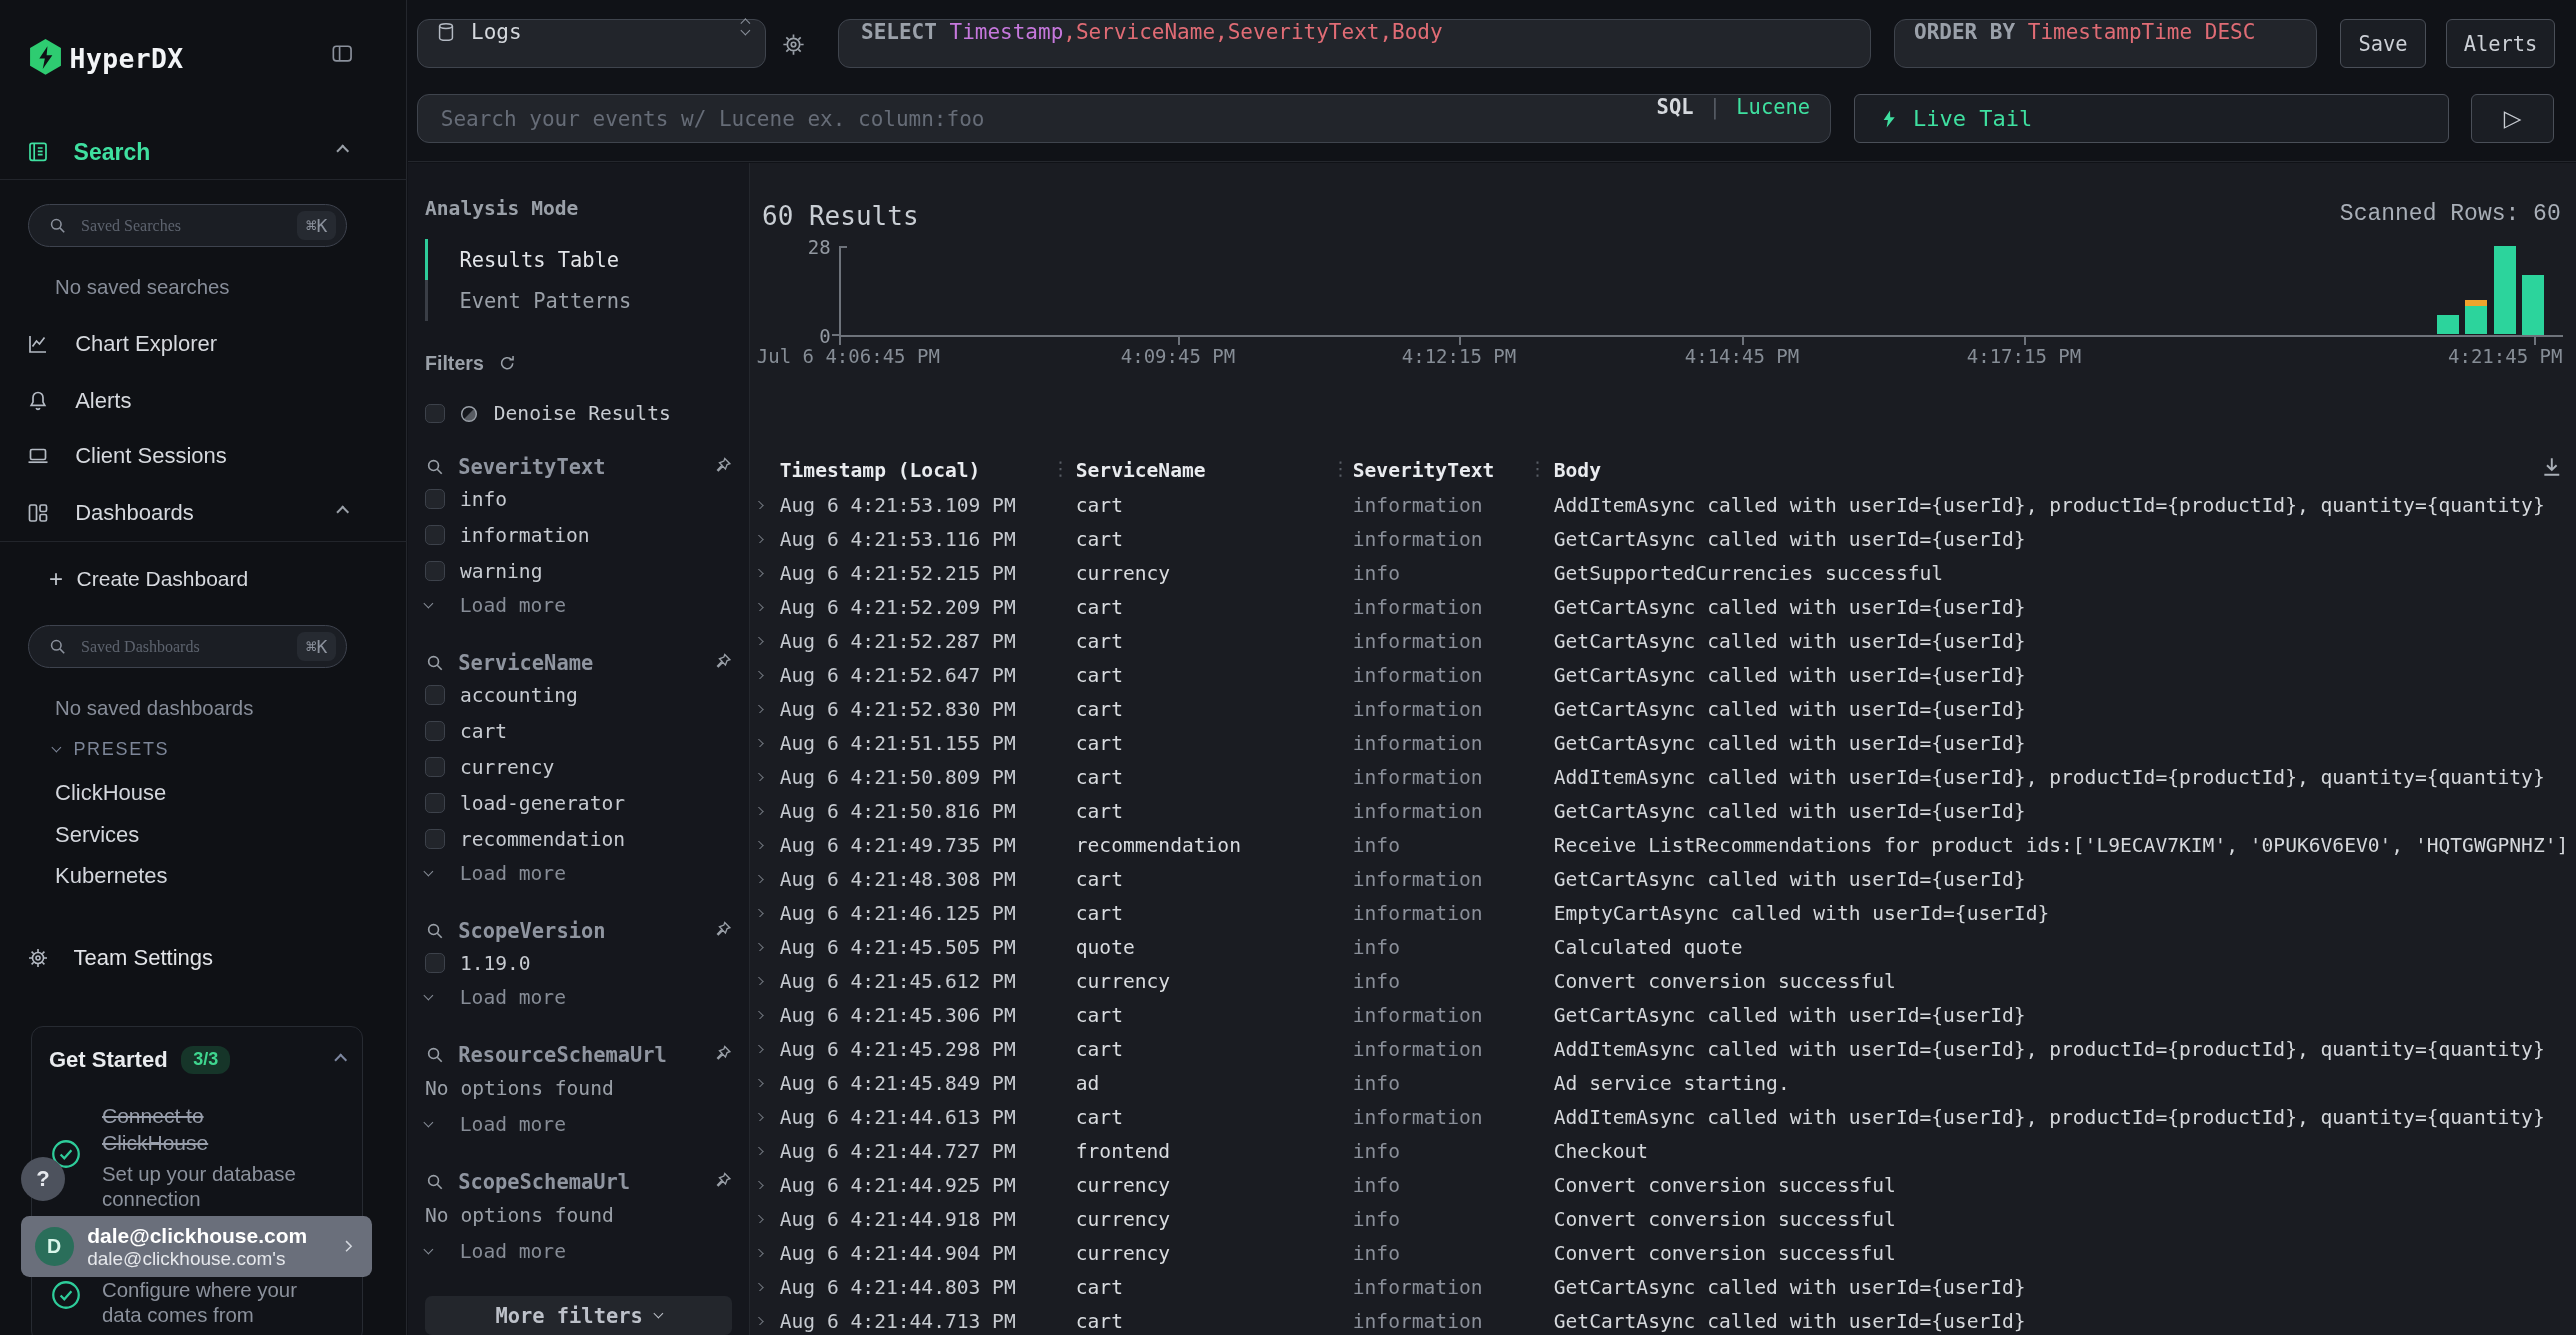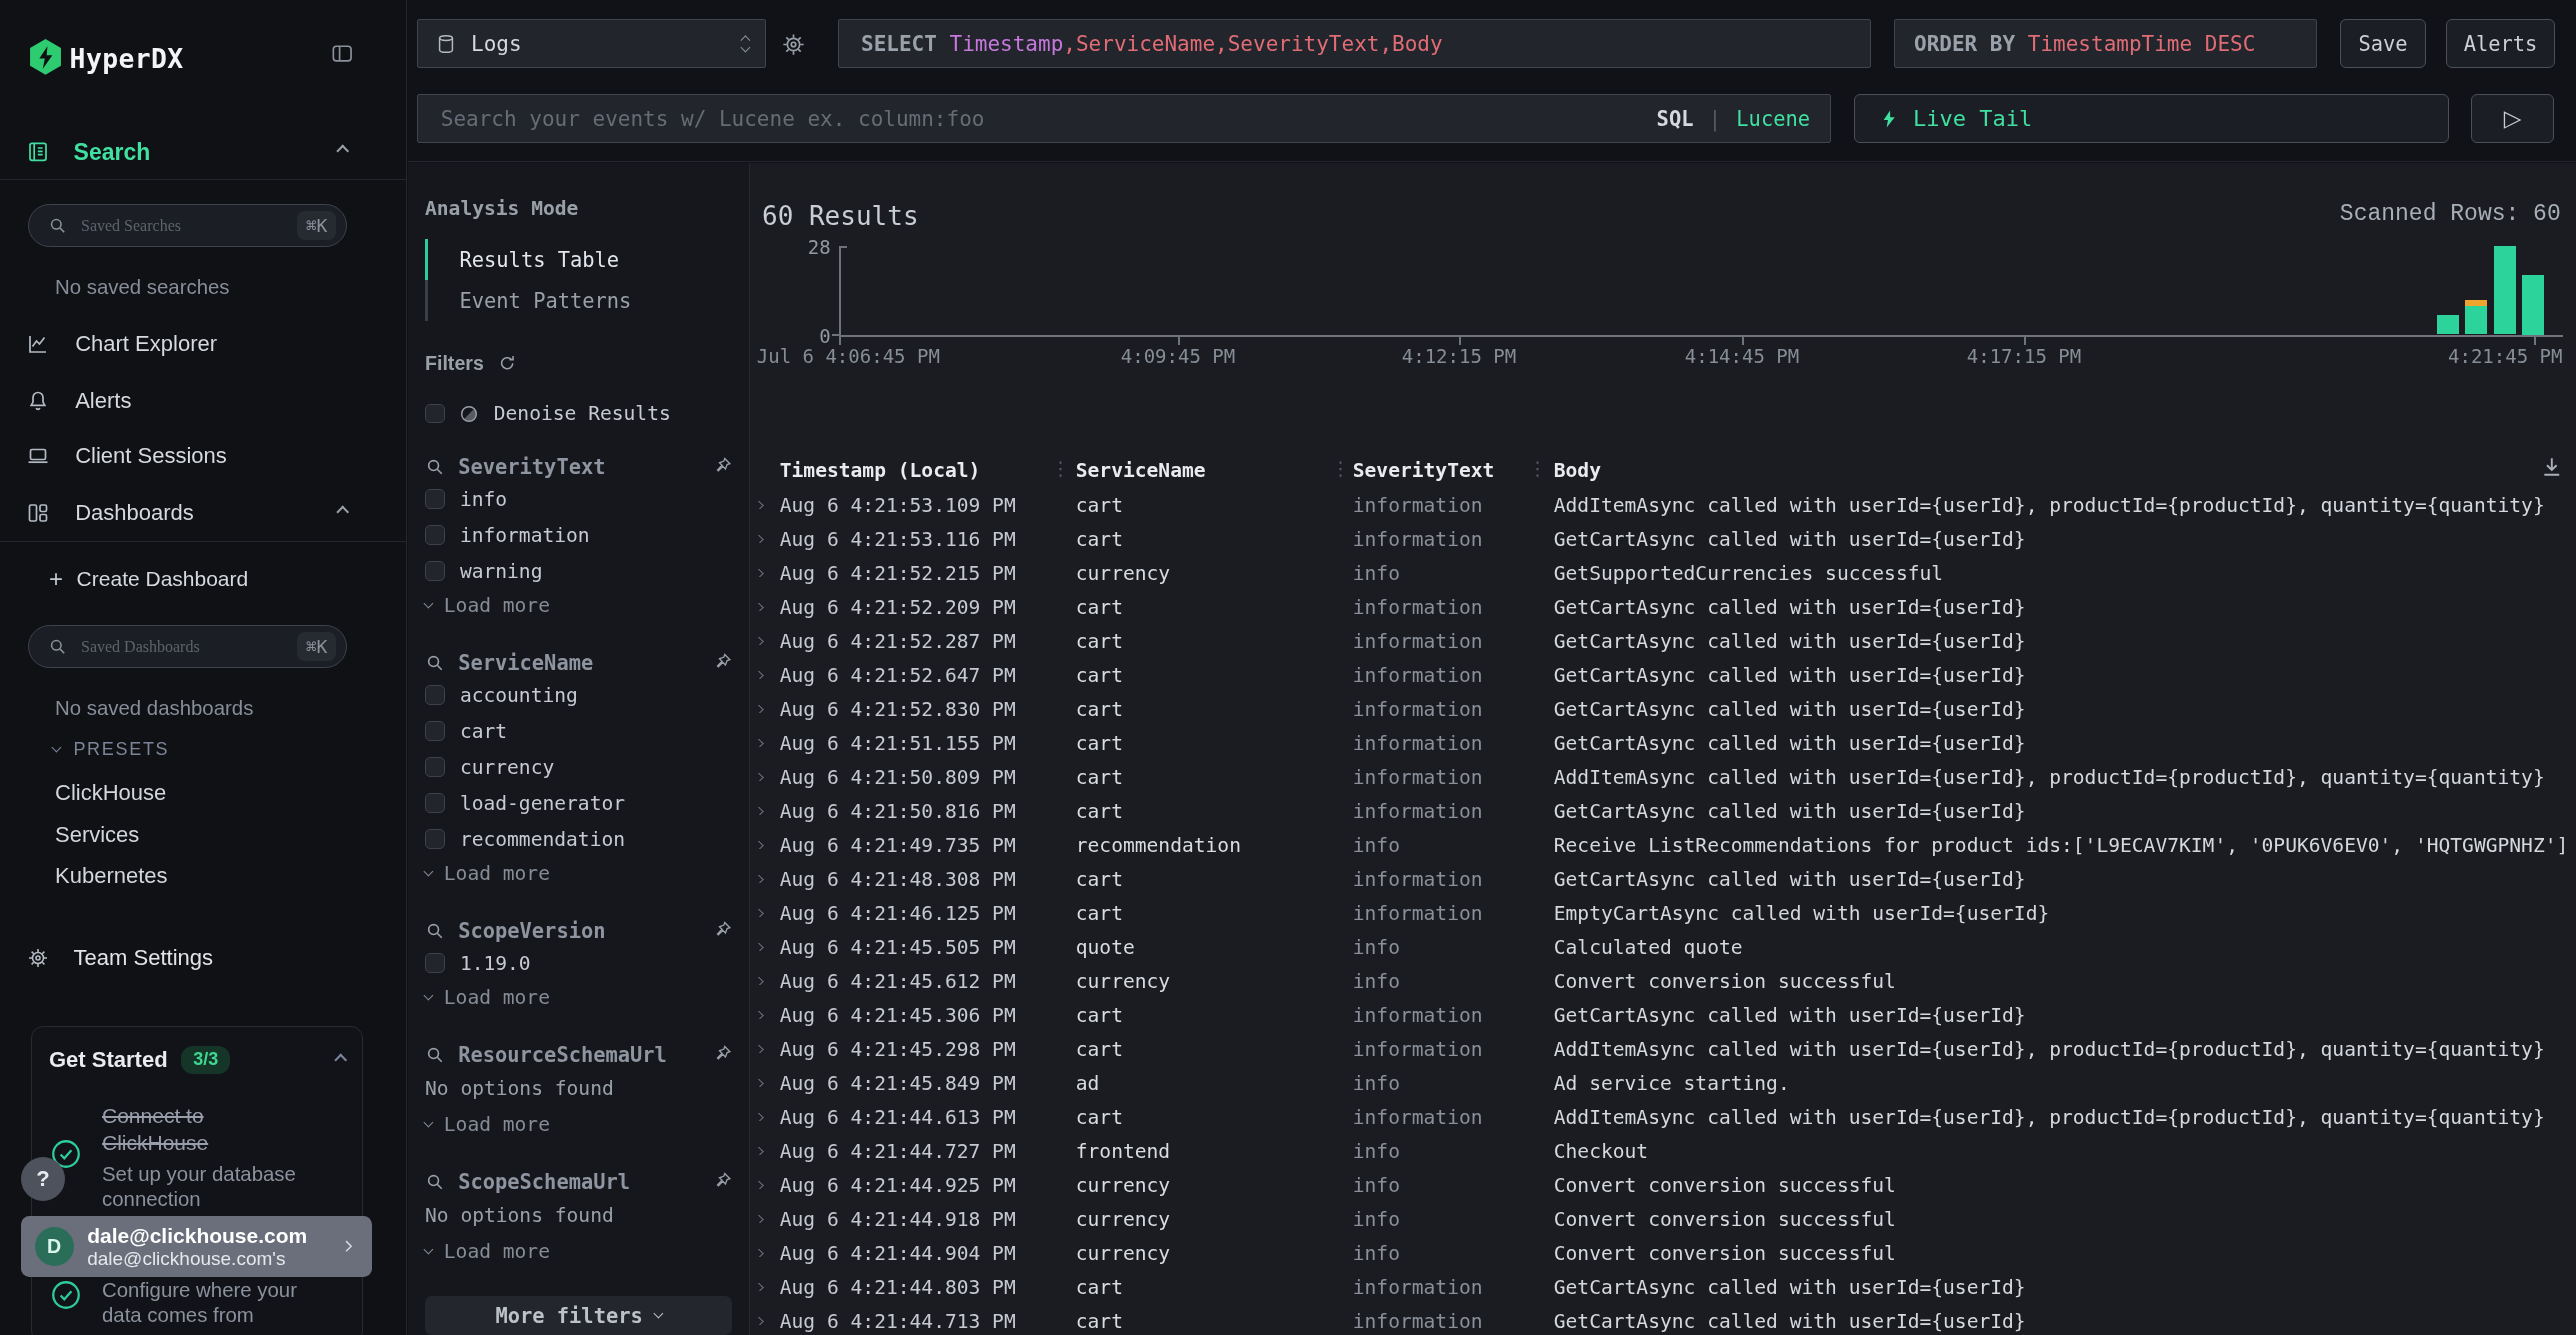--- a/index.html
+++ b/index.html
@@ -57,21 +57,21 @@
   .gs-step-title{font-size:21px;line-height:1.28;color:#979daa;text-decoration:line-through;max-width:170px}
   .gs-step-desc{font-size:20.4px;line-height:1.25;color:#8b919c;max-width:196px;margin-top:5.1px}
   .user-pill{position:absolute;left:21px;top:1216px;width:351px;height:61px;background:#6a6f7b;border-radius:8.5px;display:flex;align-items:center;padding:0 13.6px;gap:13.6px;z-index:8}
   .avatar{width:39px;height:39px;border-radius:50%;background:#2a6e5a;color:#d9f6ea;display:flex;align-items:center;justify-content:center;font-size:19.6px;font-weight:700}
   .user-name{font-size:21px;font-weight:700;color:#ffffff;line-height:1.15}
   .user-sub{font-size:19px;color:#e6e8ec;line-height:1.15}
   .user-chev{margin-left:auto;color:#d4d8df}
   .help-fab{position:absolute;left:21px;top:1157px;width:44px;height:44px;border-radius:50%;background:#4d525d;color:#e6e9ee;display:flex;align-items:center;justify-content:center;font-size:22px;font-weight:700;z-index:9}
 
   
-  .tb-box{position:absolute;height:49px;background:#22252b;border:1.3px solid #3f444d;border-radius:2px;display:flex;align-items:center}
+  .tb-box{position:absolute;height:49px;background:#22252b;border:1.3px solid #3f444d;border-radius:12px;display:flex;}
   .tb-btn{position:absolute;height:49px;background:#1b1e24;border:1.3px solid #4a4f58;border-radius:6px;display:flex;align-items:center;justify-content:center}
   .src-select{left:9.4px;top:19px;width:349px;padding:0 17px;gap:13.6px}
   .src-label{font-family:"DejaVu Sans Mono",monospace;font-size:21px;color:#d5d8dd;flex:1}
   .sel-ud{display:flex;flex-direction:column;gap:3.4px;color:#8b919c}
   .gear-btn{position:absolute;left:372px;top:31px;color:#9aa0a8}
   .sql-input{left:430px;top:19px;width:1033px;padding:0 22px;font-family:"DejaVu Sans Mono",monospace;font-size:21px;white-space:pre;overflow:hidden}
   .orderby{left:1486px;top:19px;width:423px;padding:0 19px;font-family:"DejaVu Sans Mono",monospace;font-size:21px;white-space:pre;overflow:hidden}
   .save-btn{left:1932px;top:19px;width:86px;font-family:"DejaVu Sans Mono",monospace;font-size:20.4px;color:#ccd0d6}
   .alerts-btn{left:2038px;top:19px;width:109px;font-family:"DejaVu Sans Mono",monospace;font-size:20.4px;color:#ccd0d6}
   .lucene-bar{left:9.4px;top:94px;width:1414px;padding:0 20.4px;gap:15.3px}
@@ -92,21 +92,21 @@
   .filters-title{margin-top:31px;display:flex;align-items:center;gap:13.6px;font-family:Liberation Sans, sans-serif;font-weight:700;font-size:19.6px;color:#9aa0a8}
   .denoise-row{margin-top:27px;display:flex;align-items:center;gap:13.6px}
   .cb{width:19.6px;height:19.6px;border-radius:5.1px;background:#22252b;border:1.3px solid #3d424b;flex:0 0 19.6px}
   .denoise-lbl{font-family:"DejaVu Sans Mono",monospace;font-size:19.6px;color:#c7cbd1}
   .fgroup{margin-top:27px}
   .fhead{display:flex;align-items:center;gap:13.6px;height:29px}
   .fname{font-family:"DejaVu Sans Mono",monospace;font-weight:700;font-size:20.4px;color:#8f95a0;flex:1}
   .fitem{display:flex;align-items:center;gap:15.3px;height:36px}
   .fitem .lbl{font-family:"DejaVu Sans Mono",monospace;font-size:19.6px;color:#c7cbd1}
   .fempty{height:39px;display:flex;align-items:center;font-family:"DejaVu Sans Mono",monospace;font-size:19.6px;color:#9aa0a8}
-  .loadmore{display:flex;align-items:center;gap:12px;height:32px;font-family:"DejaVu Sans Mono",monospace;font-size:19.6px;color:#868c96}
+  .loadmore{display:flex;align-items:center;gap:28px;height:32px;font-family:"DejaVu Sans Mono",monospace;font-size:19.6px;color:#868c96}
   .morefilters{margin-top:29px;height:39px;background:#23262c;border-radius:6.8px;display:flex;align-items:center;justify-content:center;gap:12px;font-family:"DejaVu Sans Mono",monospace;font-weight:700;font-size:20.4px;color:#bdc1c9}
   .icon-muted{color:#9aa0a8}
 
   
   .res-count{position:absolute;left:12px;top:38px;font-family:"DejaVu Sans Mono",monospace;font-size:26px;color:#c9ced4}
   .scanned{position:absolute;right:15.3px;top:38px;font-family:Liberation Mono, monospace;font-size:23px;color:#a9afb8}
   .ylab{position:absolute;width:55px;text-align:right;font-family:"DejaVu Sans Mono",monospace;font-size:19px;color:#9298a1}
   .axis{position:absolute;background:#6e737b}
   .xtick{position:absolute;width:1.7px;height:7.7px;top:174px;background:#6e737b}
   .xlab{position:absolute;top:182px;font-family:"DejaVu Sans Mono",monospace;font-size:19px;color:#868d96;white-space:nowrap}

